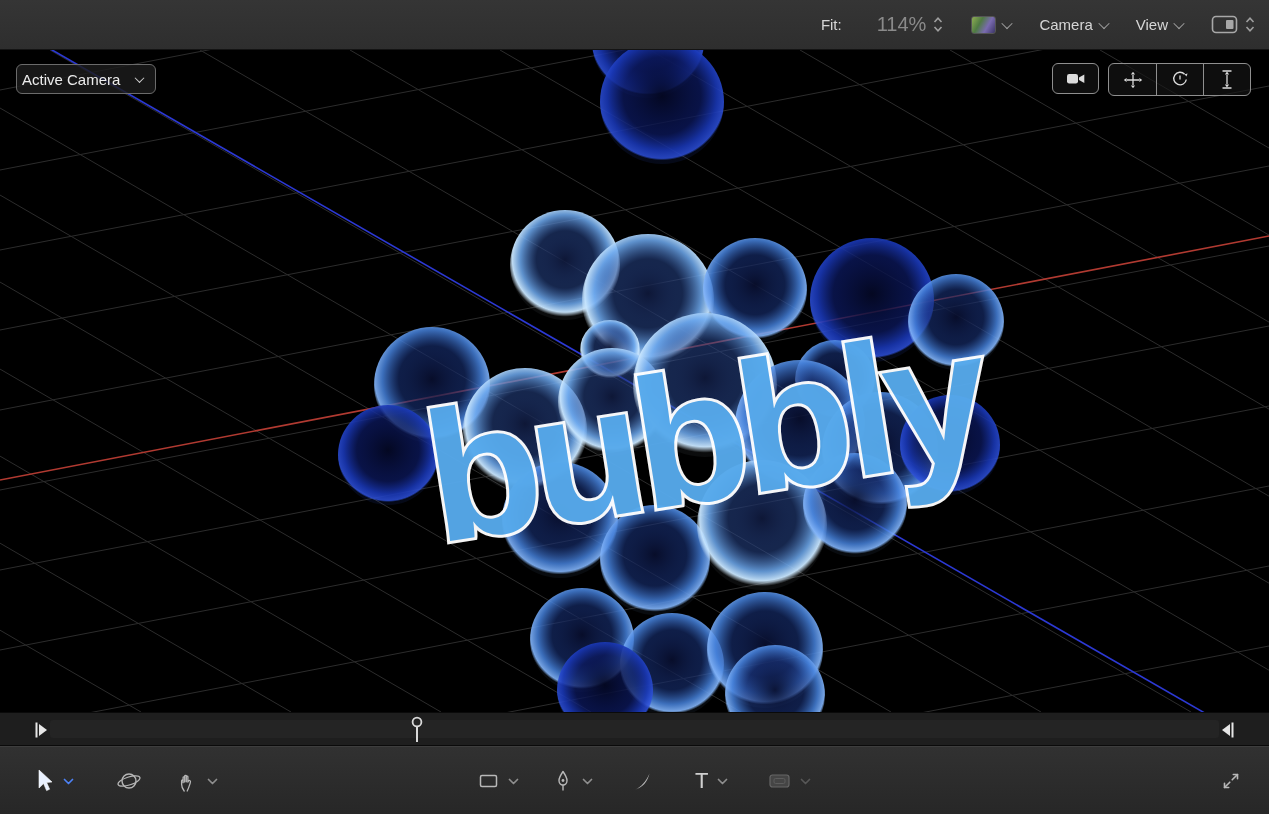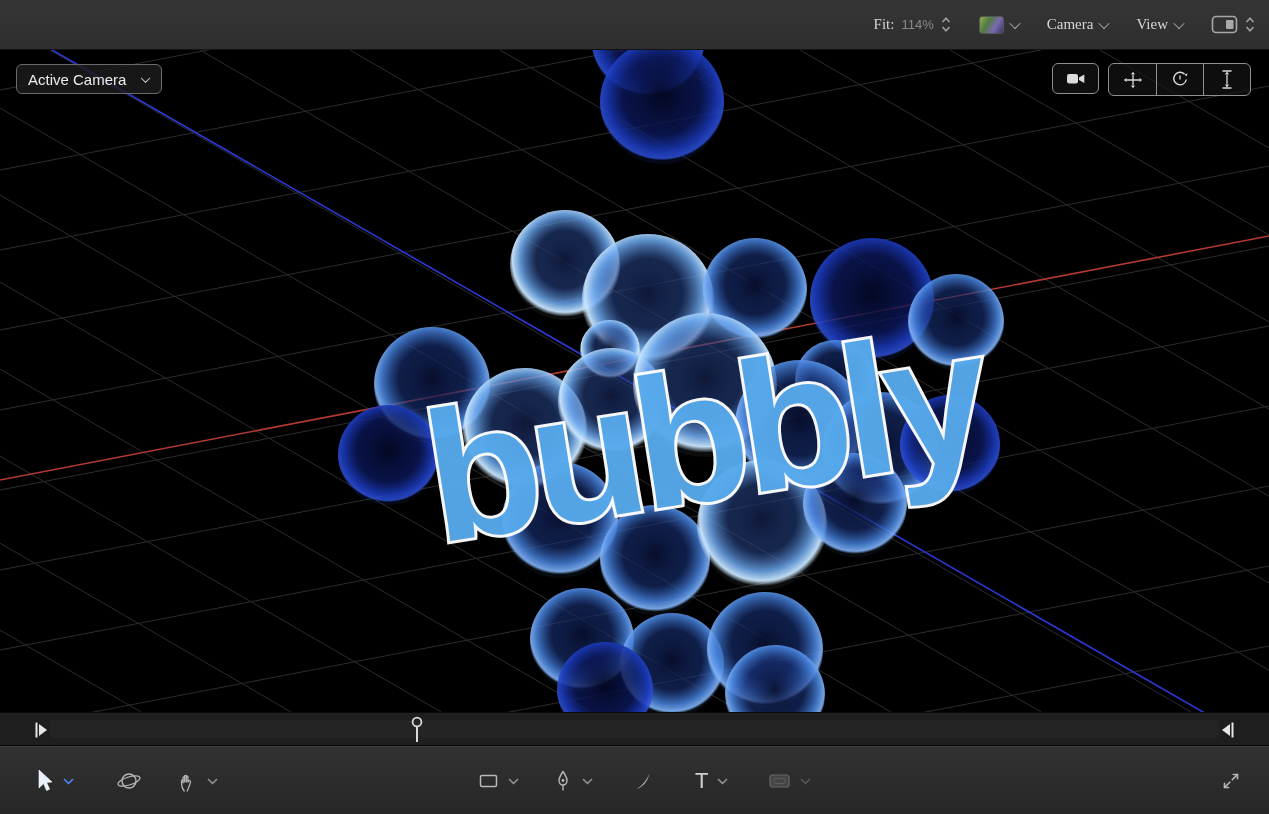--- a/index.html
+++ b/index.html
@@ -13,22 +13,22 @@
 
   
   .topbar {
     position:absolute; top:0; left:0; width:1269px; height:50px;
     background:linear-gradient(#353535,#2e2e2e);
     border-bottom:1px solid #141414;
     display:flex; align-items:center; justify-content:flex-end;
     padding-right:14px; gap:28px;
   }
   .tb-item { display:flex; align-items:center; gap:7px; cursor:default; }
-  .tb-label { font-size:15px; color:#d6d6d6;font-family:Liberation Serif, serif; }
-  .tb-dim   { font-size:13px; color:#8a8a8a; }
+  .tb-label { font-size:15px; color:#d6d6d6; }
+  .tb-dim   { font-size:20px; color:#8a8a8a;margin-left:28px; }
   .swatch {
     width:25px; height:18px; border-radius:3px; border:1px solid #555;
     background:linear-gradient(120deg,#8fae53 0%,#4f7a43 35%,#7a6bb0 65%,#3b3566 100%);
   }
   .chev-down {
     width:8px; height:8px; display:inline-block;
     border-right:1.8px solid #9f9f9f; border-bottom:1.8px solid #9f9f9f;
     transform:rotate(45deg) translate(-1px,-1px);
   }
   svg.stepper path { stroke:#9f9f9f; stroke-width:1.6; fill:none; }
@@ -37,21 +37,21 @@
 
   
   .canvas {
     position:absolute; top:50px; left:0; width:1269px; height:662px;
     background:#000; overflow:hidden;
   }
   .scene { position:absolute; top:0; left:0; }
 
   .camera-menu {
     position:absolute; top:14px; left:16px;
-    height:30px; padding:0 12px 0 11px;
+    height:30px; padding:0 12px 0 5px;
     display:flex; align-items:center; gap:16px;
     background:rgba(28,28,28,0.82);
     border:1px solid #6b6b6b; border-radius:6px;
     color:#ececec; font-size:15px; cursor:default;
   }
   .camera-menu .chev-down { border-color:#cfcfcf; width:7px; height:7px; }
 
   .view-buttons { position:absolute; top:13px; right:18px; display:flex; gap:9px; }
   .vb-btn {
     width:47px; height:31px; display:flex; align-items:center; justify-content:center;

